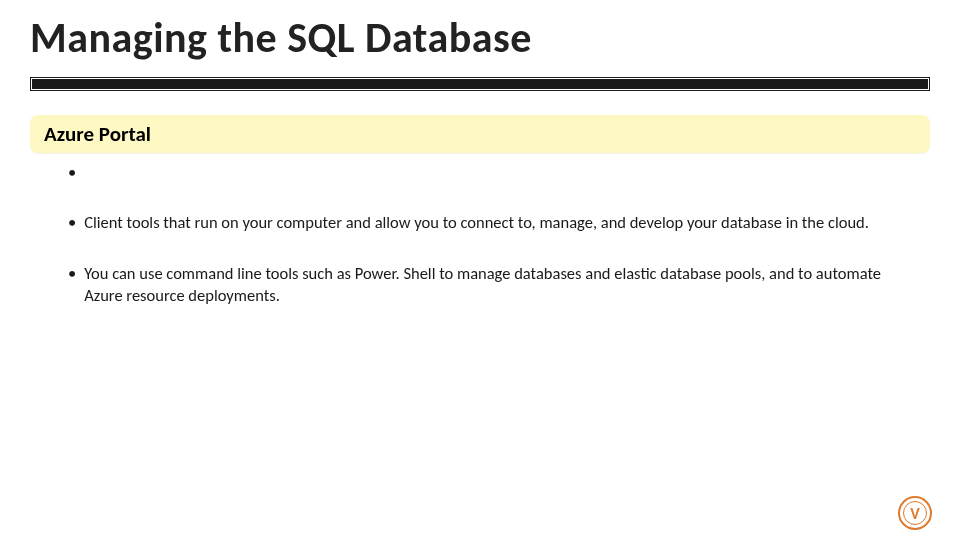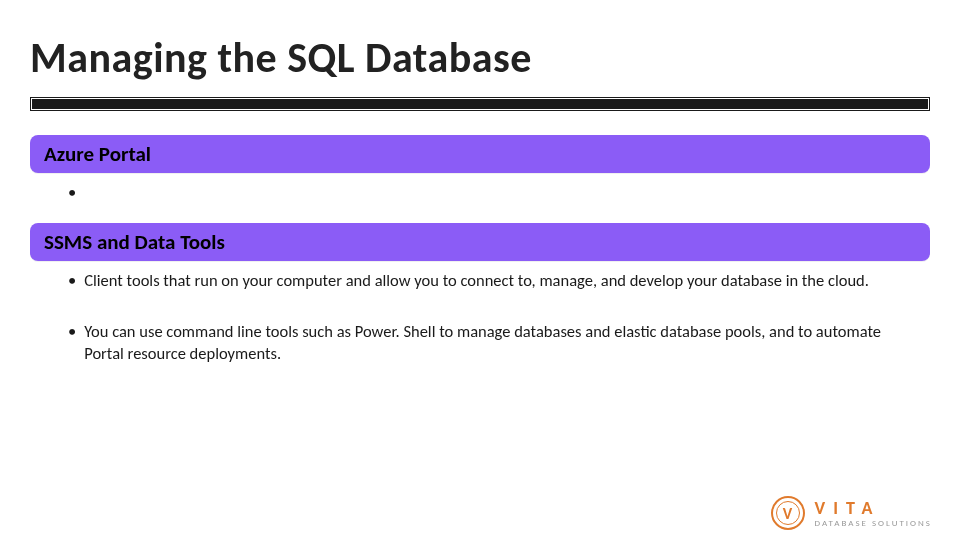--- a/index.html
+++ b/index.html
@@ -5,40 +5,39 @@
   * { box-sizing: border-box; margin: 0; padding: 0; }
   html, body { width: 960px; height: 540px; }
   body {
     font-family: "Segoe UI", Calibri, Arial, sans-serif;
     background: #fff;
     color: #222;
     position: relative;
   }
   .slide {
     padding: 12px 30px 0 30px;
-    margin-top: 20px;
   }
   .title {
     font-size: 42px;
     font-weight: 700;
     letter-spacing: 0.5px;
     margin-bottom: 14px;
   }
   .rule-outer {
     border: 1px solid #1a1a1a;
     padding: 1px;
     margin-bottom: 24px;
   }
   .rule-inner {
     height: 10px;
     background: #1a1a1a;
   }
   .section { margin-bottom: 20px; }
   .section-header {
-    background: #8b5cf6;
+    background: #fef9c3;
     border-radius: 8px;
     padding: 6px 14px;
     box-shadow: 0 1px 0 rgba(0,0,0,0.06);
   }
   .section-header span {
     color: #000;
     font-size: 21px;
     font-weight: 600;
   }
   .bullet-row {
@@ -107,39 +106,32 @@
   <div class="section">
     <div class="section-header">
       <span>Azure Portal</span>
     </div>
     <div class="bullet-row">
       <span class="bullet-dot">•</span>
     </div>
   </div>
 
   <div class="section">
-    <div class="section-header">
-      <span>SSMS and Data Tools</span>
-    </div>
     <div class="bullet-row">
       <span class="bullet-dot">•</span>
       <span>Client tools that run on your computer and allow you to connect to, manage, and develop your database in the cloud.</span>
     </div>
   </div>
 
   <div class="section">
     <div class="bullet-row">
       <span class="bullet-dot">•</span>
-      <span>You can use command line tools such as Power. Shell to manage databases and elastic database pools, and to automate Portal resource deployments.</span>
+      <span>You can use command line tools such as Power. Shell to manage databases and elastic database pools, and to automate Azure resource deployments.</span>
     </div>
   </div>
 
 </div>
 
 <div class="footer">
   <div class="footer-icon">
     <span class="footer-icon-v">V</span>
   </div>
-  <div class="footer-text">
-    <div class="footer-main">VITA</div>
-    <div class="footer-sub">DATABASE SOLUTIONS</div>
-  </div>
 </div>
 
 </body></html>

